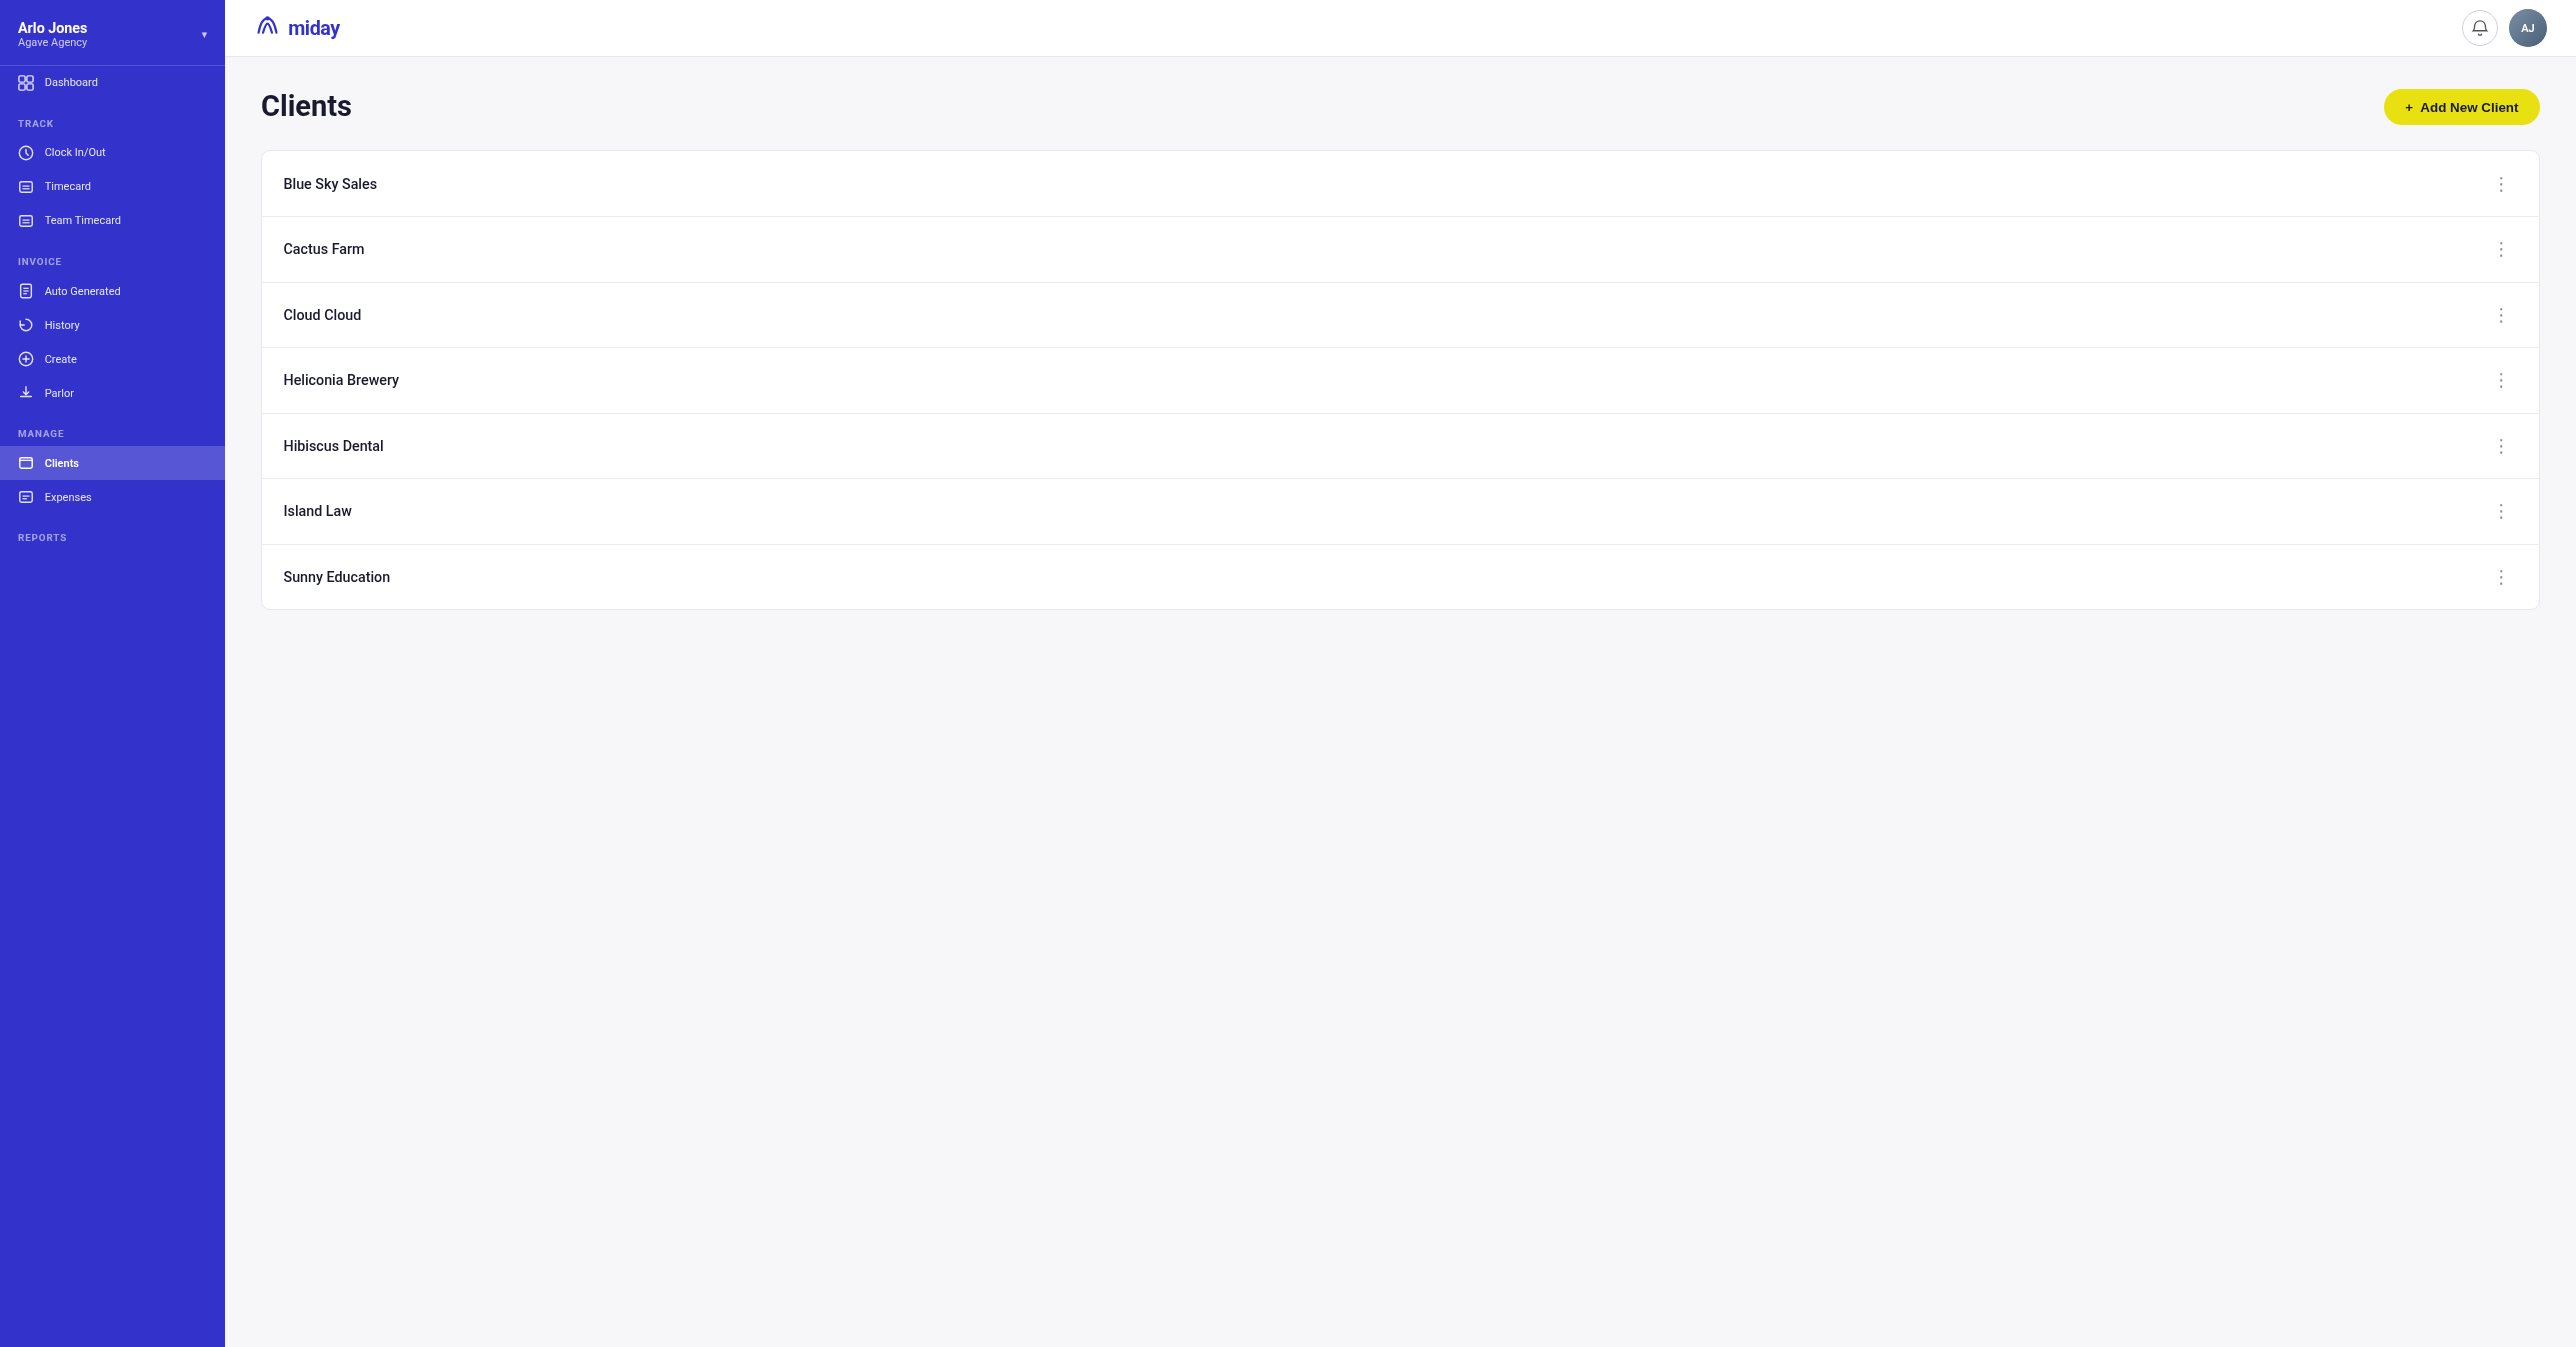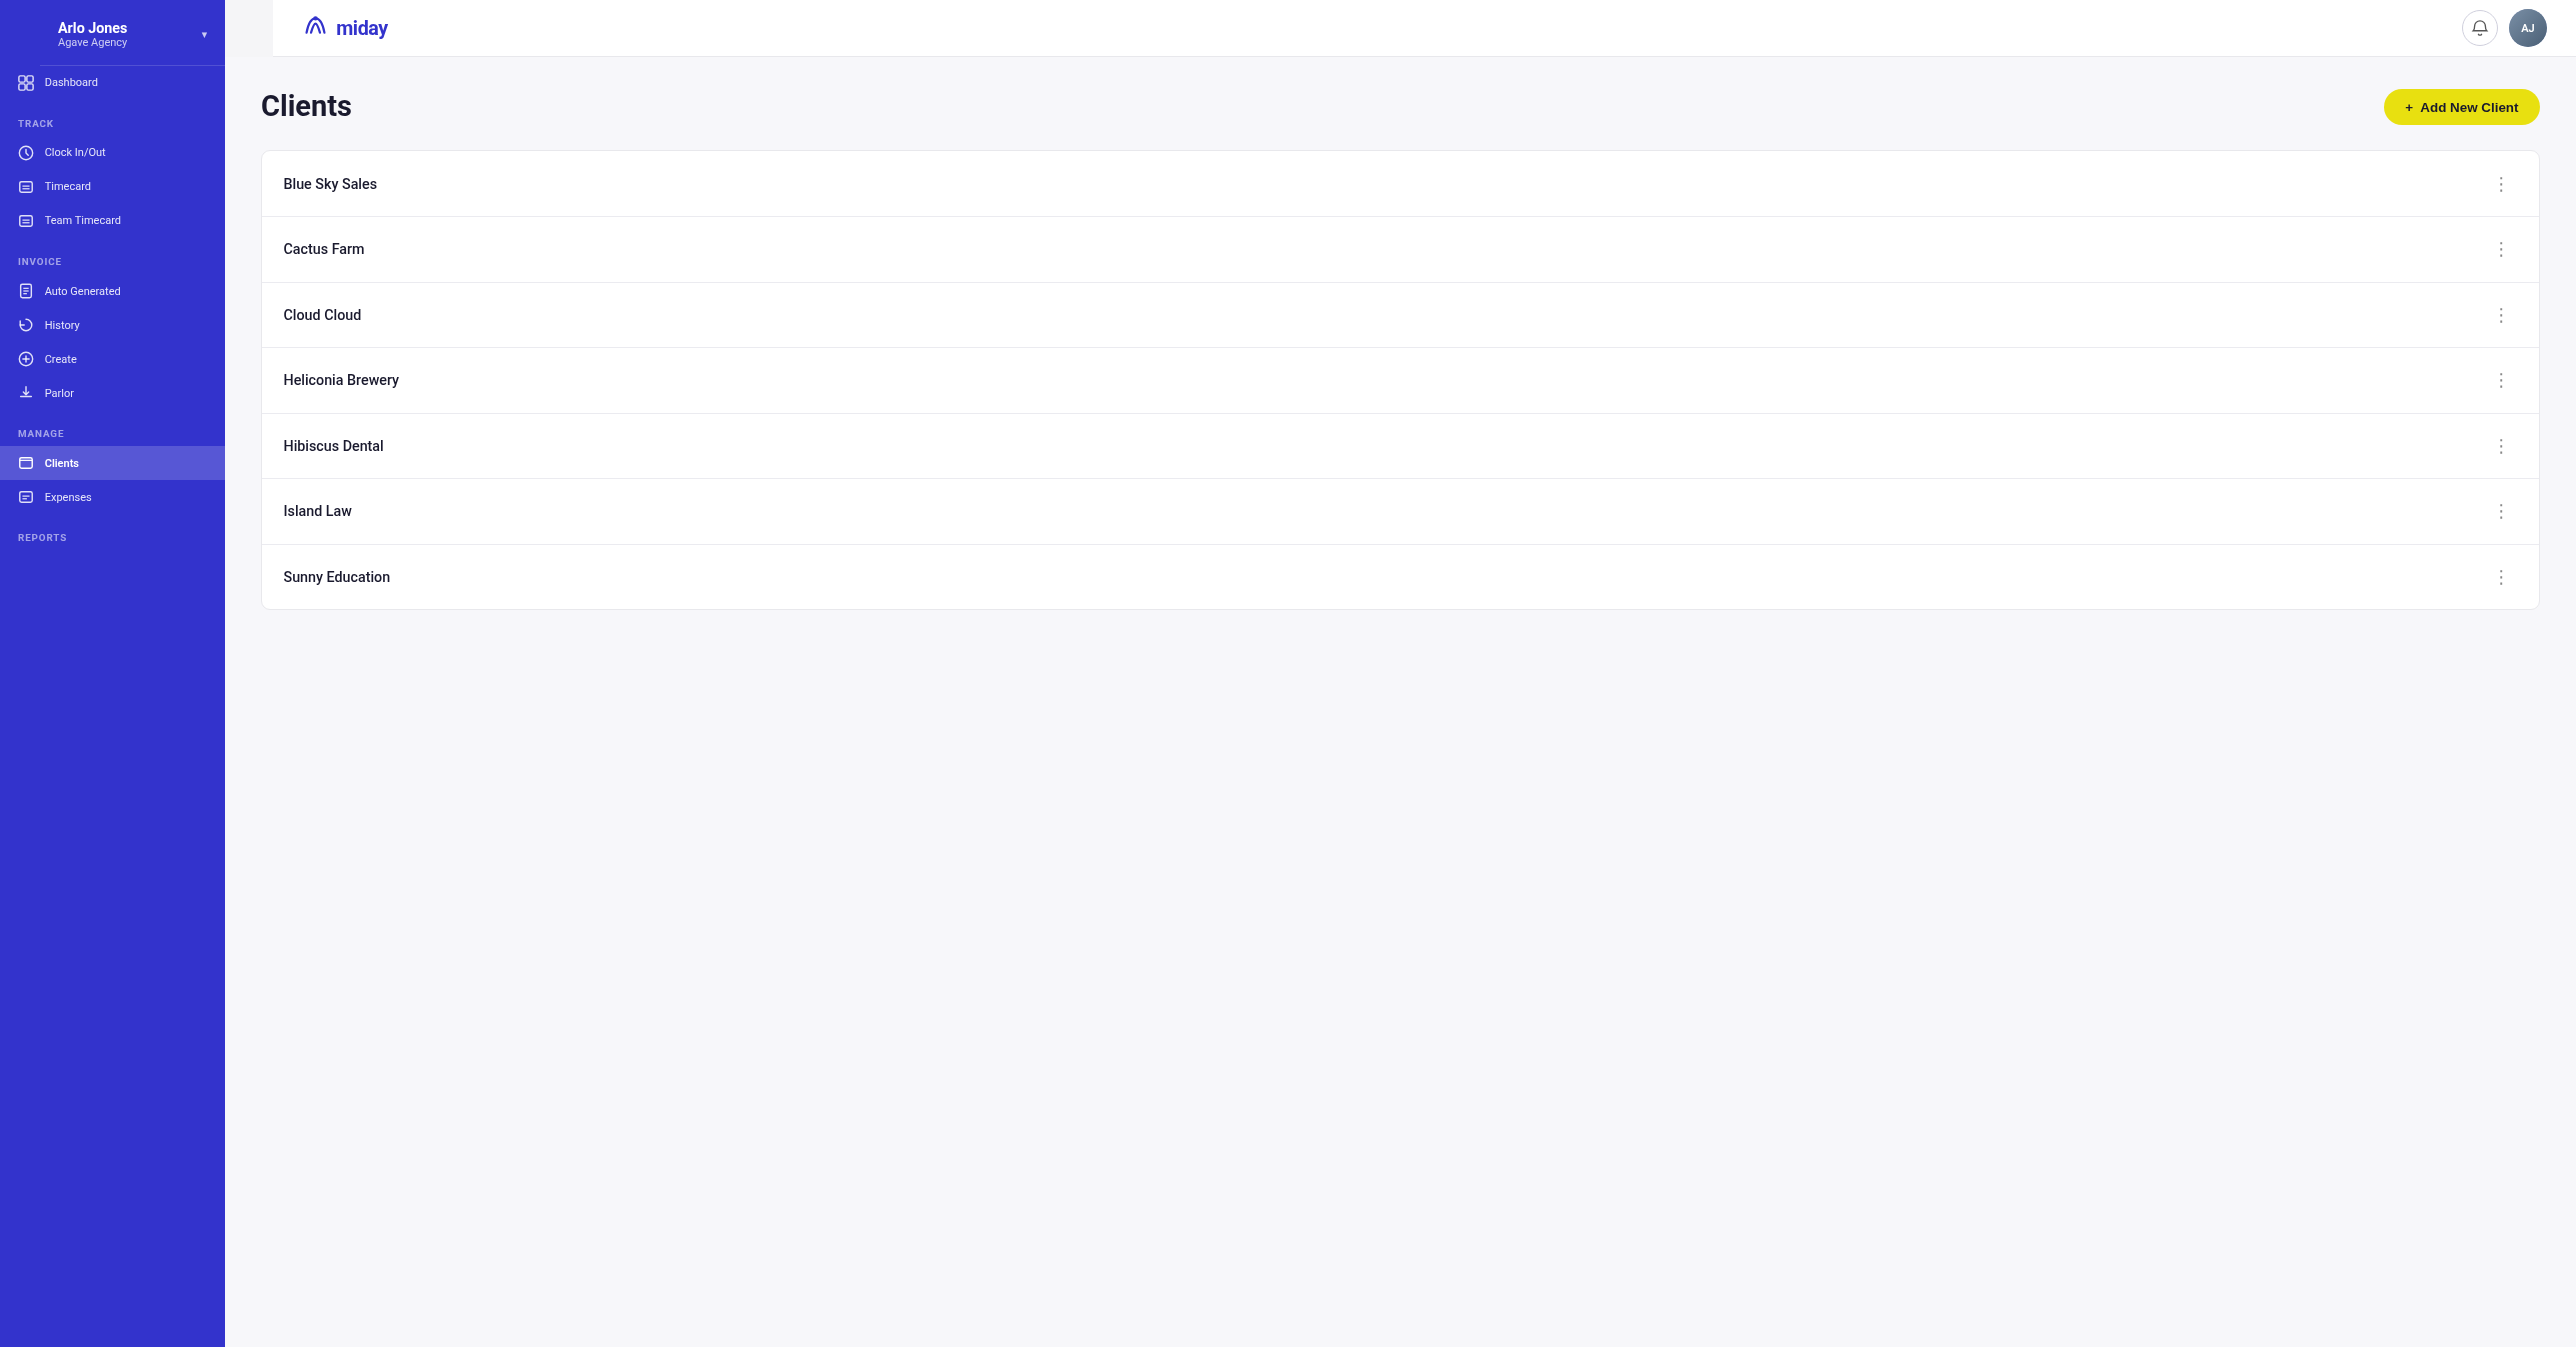--- a/index.html
+++ b/index.html
@@ -16,21 +16,20 @@
       padding: 0;
       overflow-y: auto;
     }
     .sidebar-header {
       padding: 19.7px 18px 16px 18px;
       border-bottom: 0.9px solid rgba(255,255,255,0.15);
       display: flex;
       align-items: center;
       justify-content: space-between;
       cursor: pointer;
-      margin-left: 40px;
     }
     .sidebar-header-text .user-name {
       font-weight: 700;
       font-size: 14.3px;
       color: #fff;
     }
     .sidebar-header-text .agency-name {
       font-size: 11px;
       color: rgba(255,255,255,0.75);
     }
@@ -78,21 +77,20 @@
     
     #topnav {
       background: #fff;
       border-bottom: 0.9px solid #e8e8ec;
       height: 57px;
       display: flex;
       align-items: center;
       justify-content: space-between;
       padding: 0 29px;
       flex-shrink: 0;
-      margin-left: 48px;
     }
     .logo {
       display: flex;
       align-items: center;
       gap: 7.2px;
     }
     .logo-icon {
       color: #3333cc;
       font-size: 19.7px;
     }

